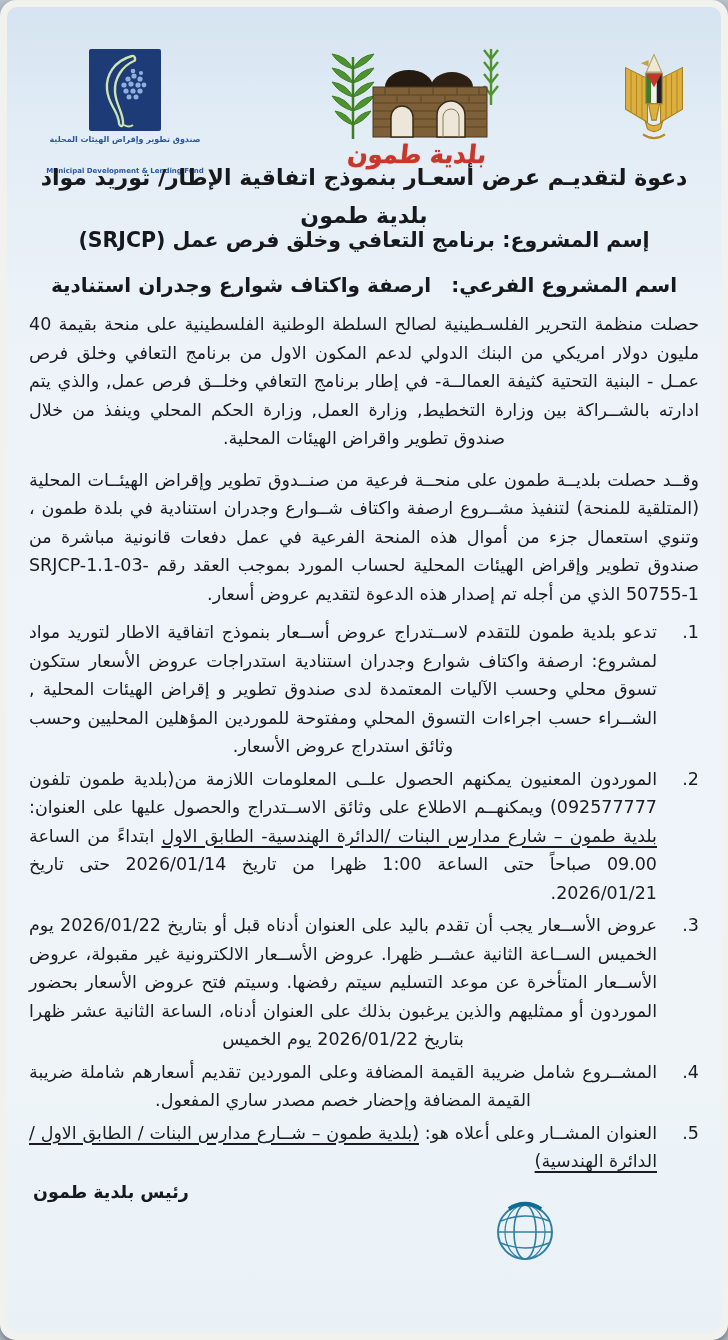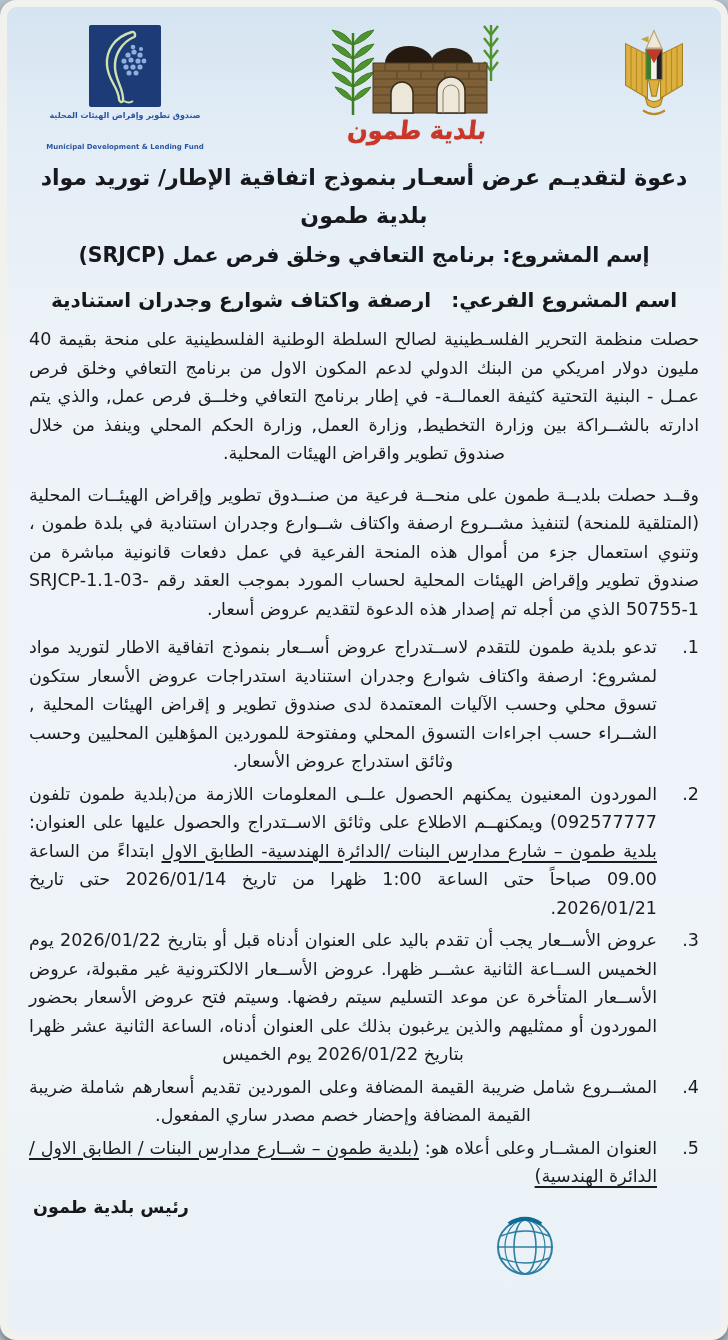--- a/index.html
+++ b/index.html
@@ -3,35 +3,35 @@
 <meta charset="utf-8">
 <style>
   html,body{margin:0;padding:0;width:728px;height:1340px;overflow:hidden;
     background:#b9c5ce;font-family:"DejaVu Sans",sans-serif;}
   .page{position:absolute;inset:0;background:#f1f1ed;border-radius:16px;
     padding:7px;box-sizing:border-box;box-shadow:0 4px 10px rgba(0,0,0,.45);}
   .inner{width:100%;height:100%;border-radius:10px;overflow:hidden;direction:rtl;
     background:linear-gradient(180deg,#d5e4f1 0%,#e3edf6 10%,#edf3f8 26%,#eef4f8 80%,#e9f1f7 100%);}
   
   .header{direction:ltr;display:flex;justify-content:space-between;align-items:flex-start;
-    padding:12px 28px 0 28px;height:144px;box-sizing:border-box;}
+    padding:36px 28px 0 28px;height:144px;box-sizing:border-box;}
   .mdlf{width:180px;text-align:center;}
   .mdlf-box{width:72px;height:82px;background:#1c3b77;margin:6px auto 4px;border-radius:2px;
     display:flex;align-items:center;justify-content:center;}
   .mdlf-ar{font-size:8px;font-weight:700;color:#2a55a5;line-height:1.3;direction:rtl;}
   .mdlf-en{font-size:7px;font-weight:700;color:#2a55a5;line-height:1.3;margin-top:22px;}
   .tammun{width:200px;text-align:center;position:relative;}
   .tammun-text{font-size:24px;font-weight:700;color:#c8372a;margin-top:-14px;
     transform:skewX(-6deg) scaleY(1.05);letter-spacing:1px;text-shadow:0 0 1px #c8372a;direction:rtl;}
   .emblem{width:74px;padding-top:8px;}
   
   .titles{text-align:center;color:#17181b;direction:rtl;padding:0 18px;}
   .t1{font-size:22px;font-weight:700;margin-top:14px;}
   .t2{font-size:22px;font-weight:700;margin-top:13px;}
-  .t3{font-size:20.5px;font-weight:700;margin-top:15px;}
+  .t3{font-size:20.5px;font-weight:700;}
   .t4{font-size:20px;font-weight:700;margin-top:21px;}
   .t4 .gap{margin-right:20px;}
   
   .bodytext{padding:4px 22px 0 22px;font-size:17.5px;font-weight:400;color:#1b1c1f;
     line-height:28.5px;text-align:justify;}
   .para{margin:9px 0 0 0;}
   .last-center{text-align-last:center;}
   .olist{margin-top:10px;}
   .li{display:flex;margin-top:4px;}
   .li .num{flex:0 0 30px;text-align:right;}

